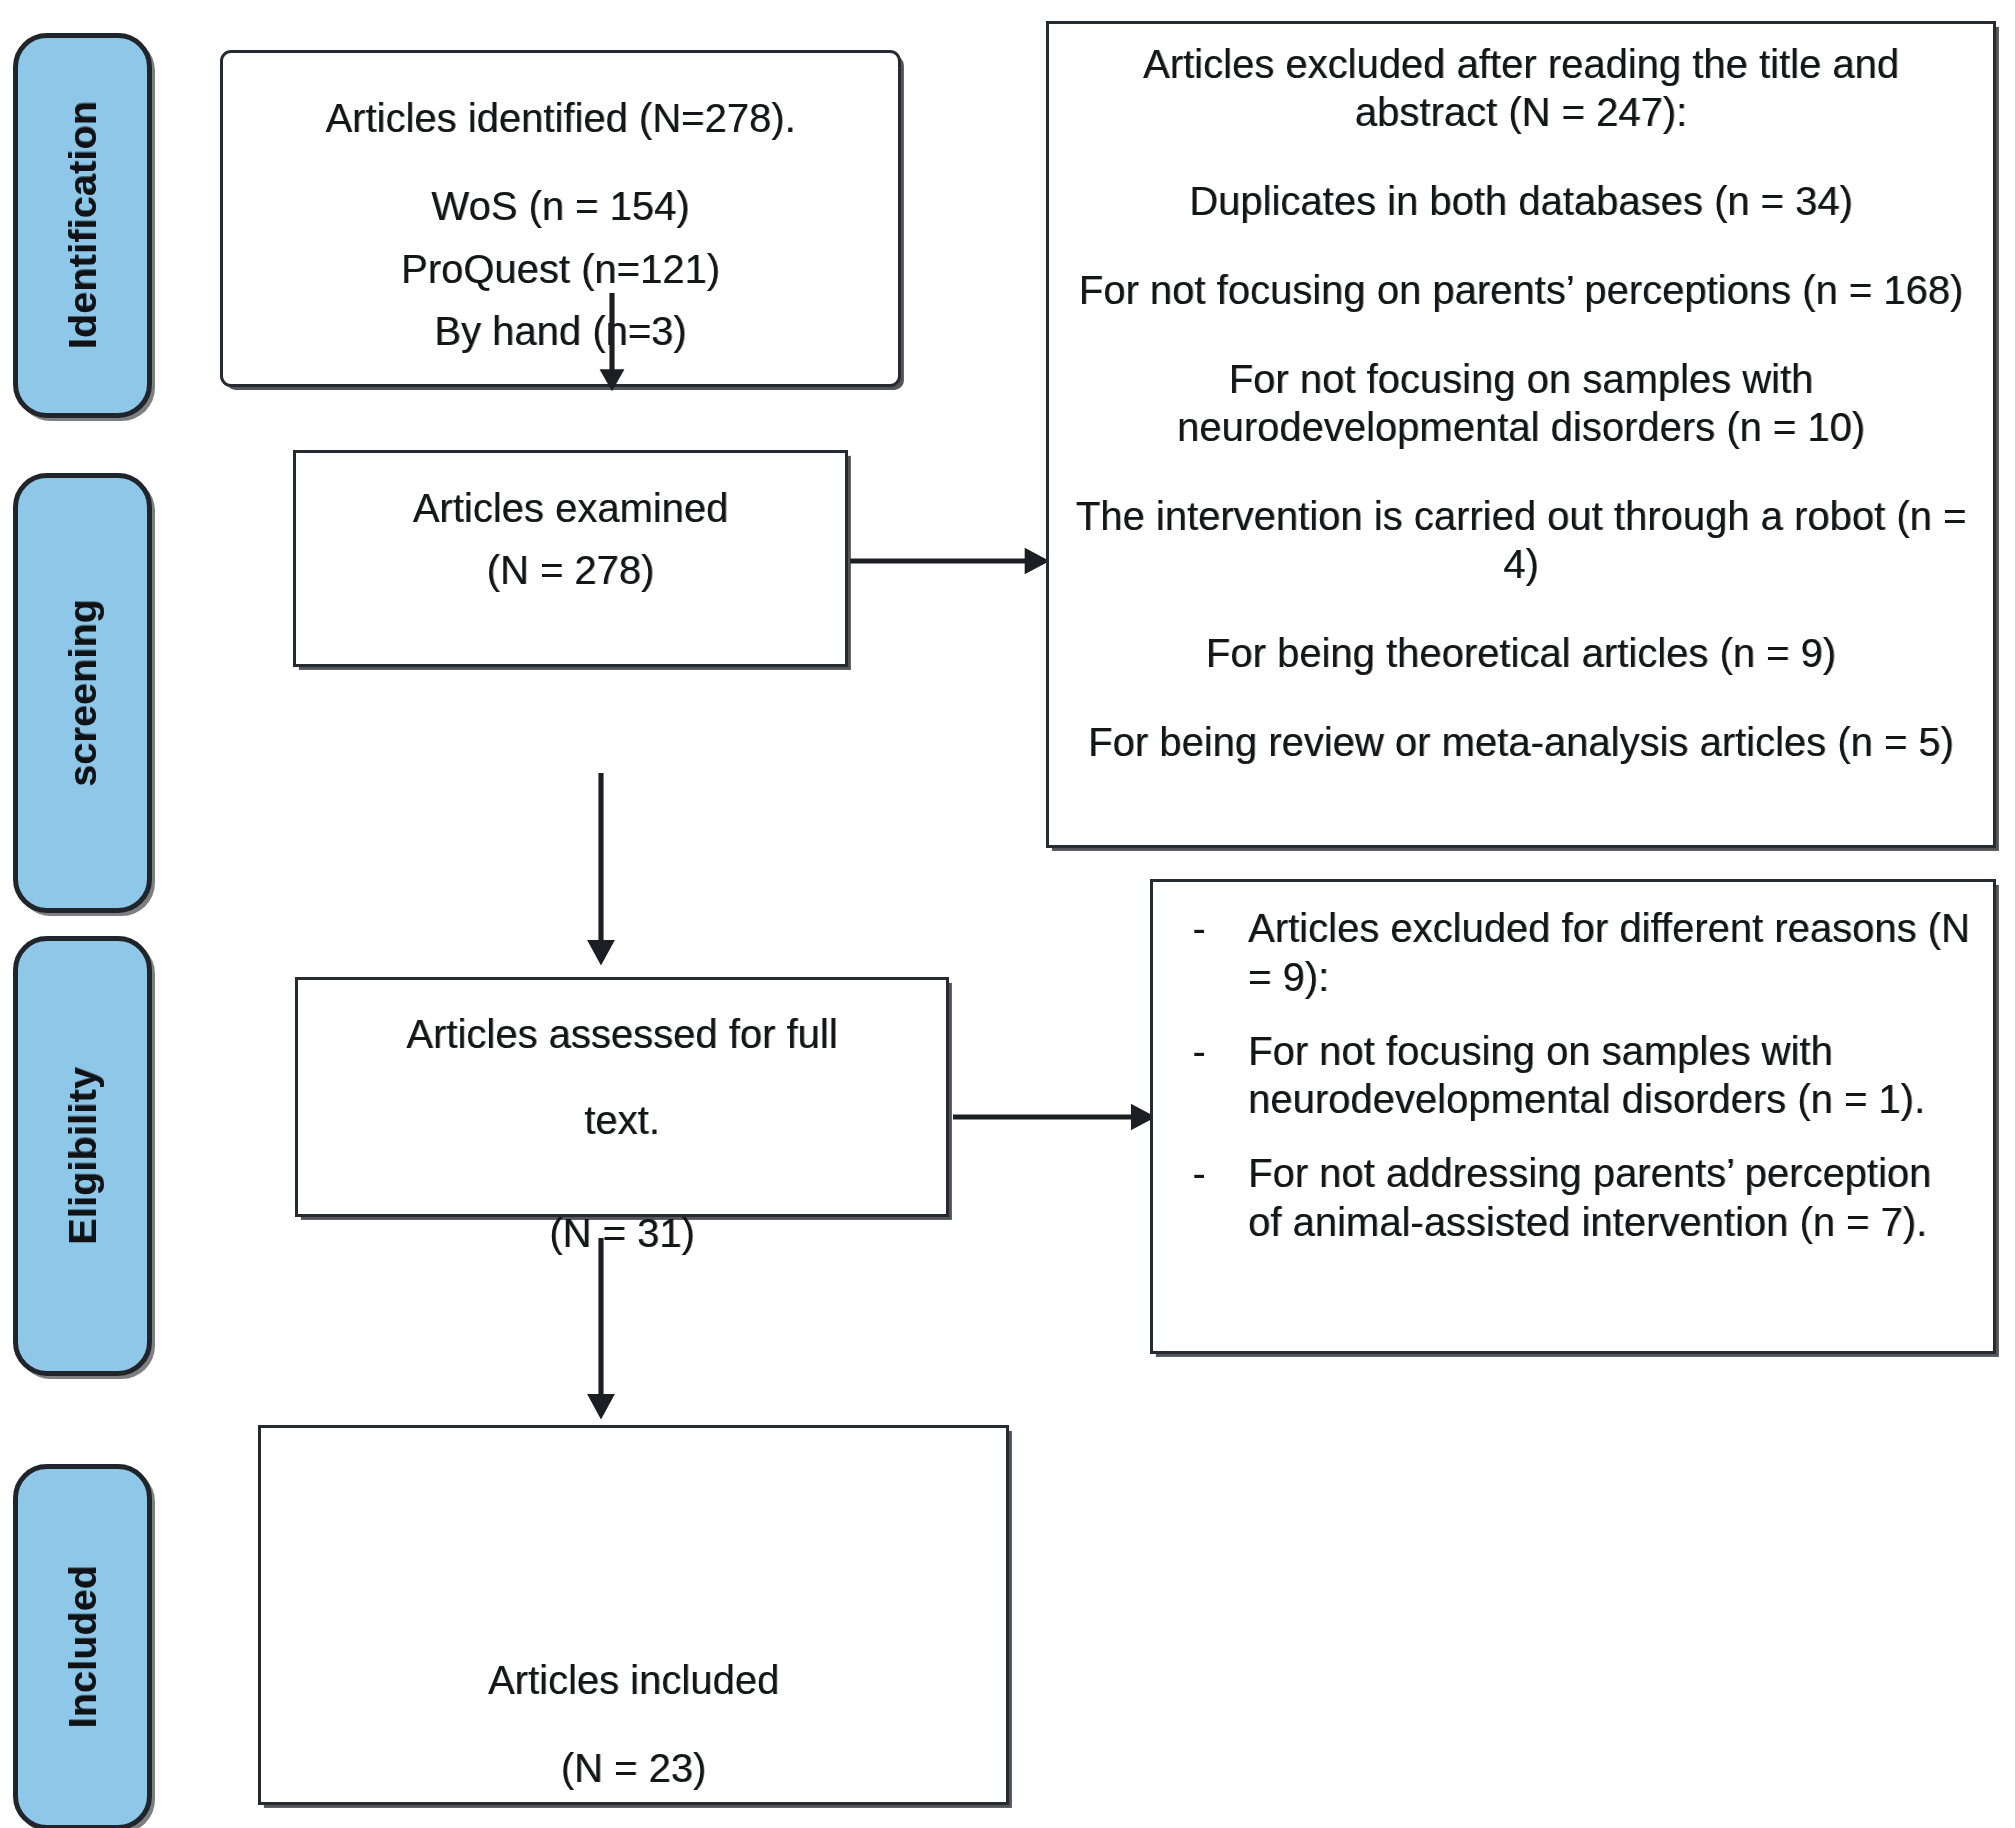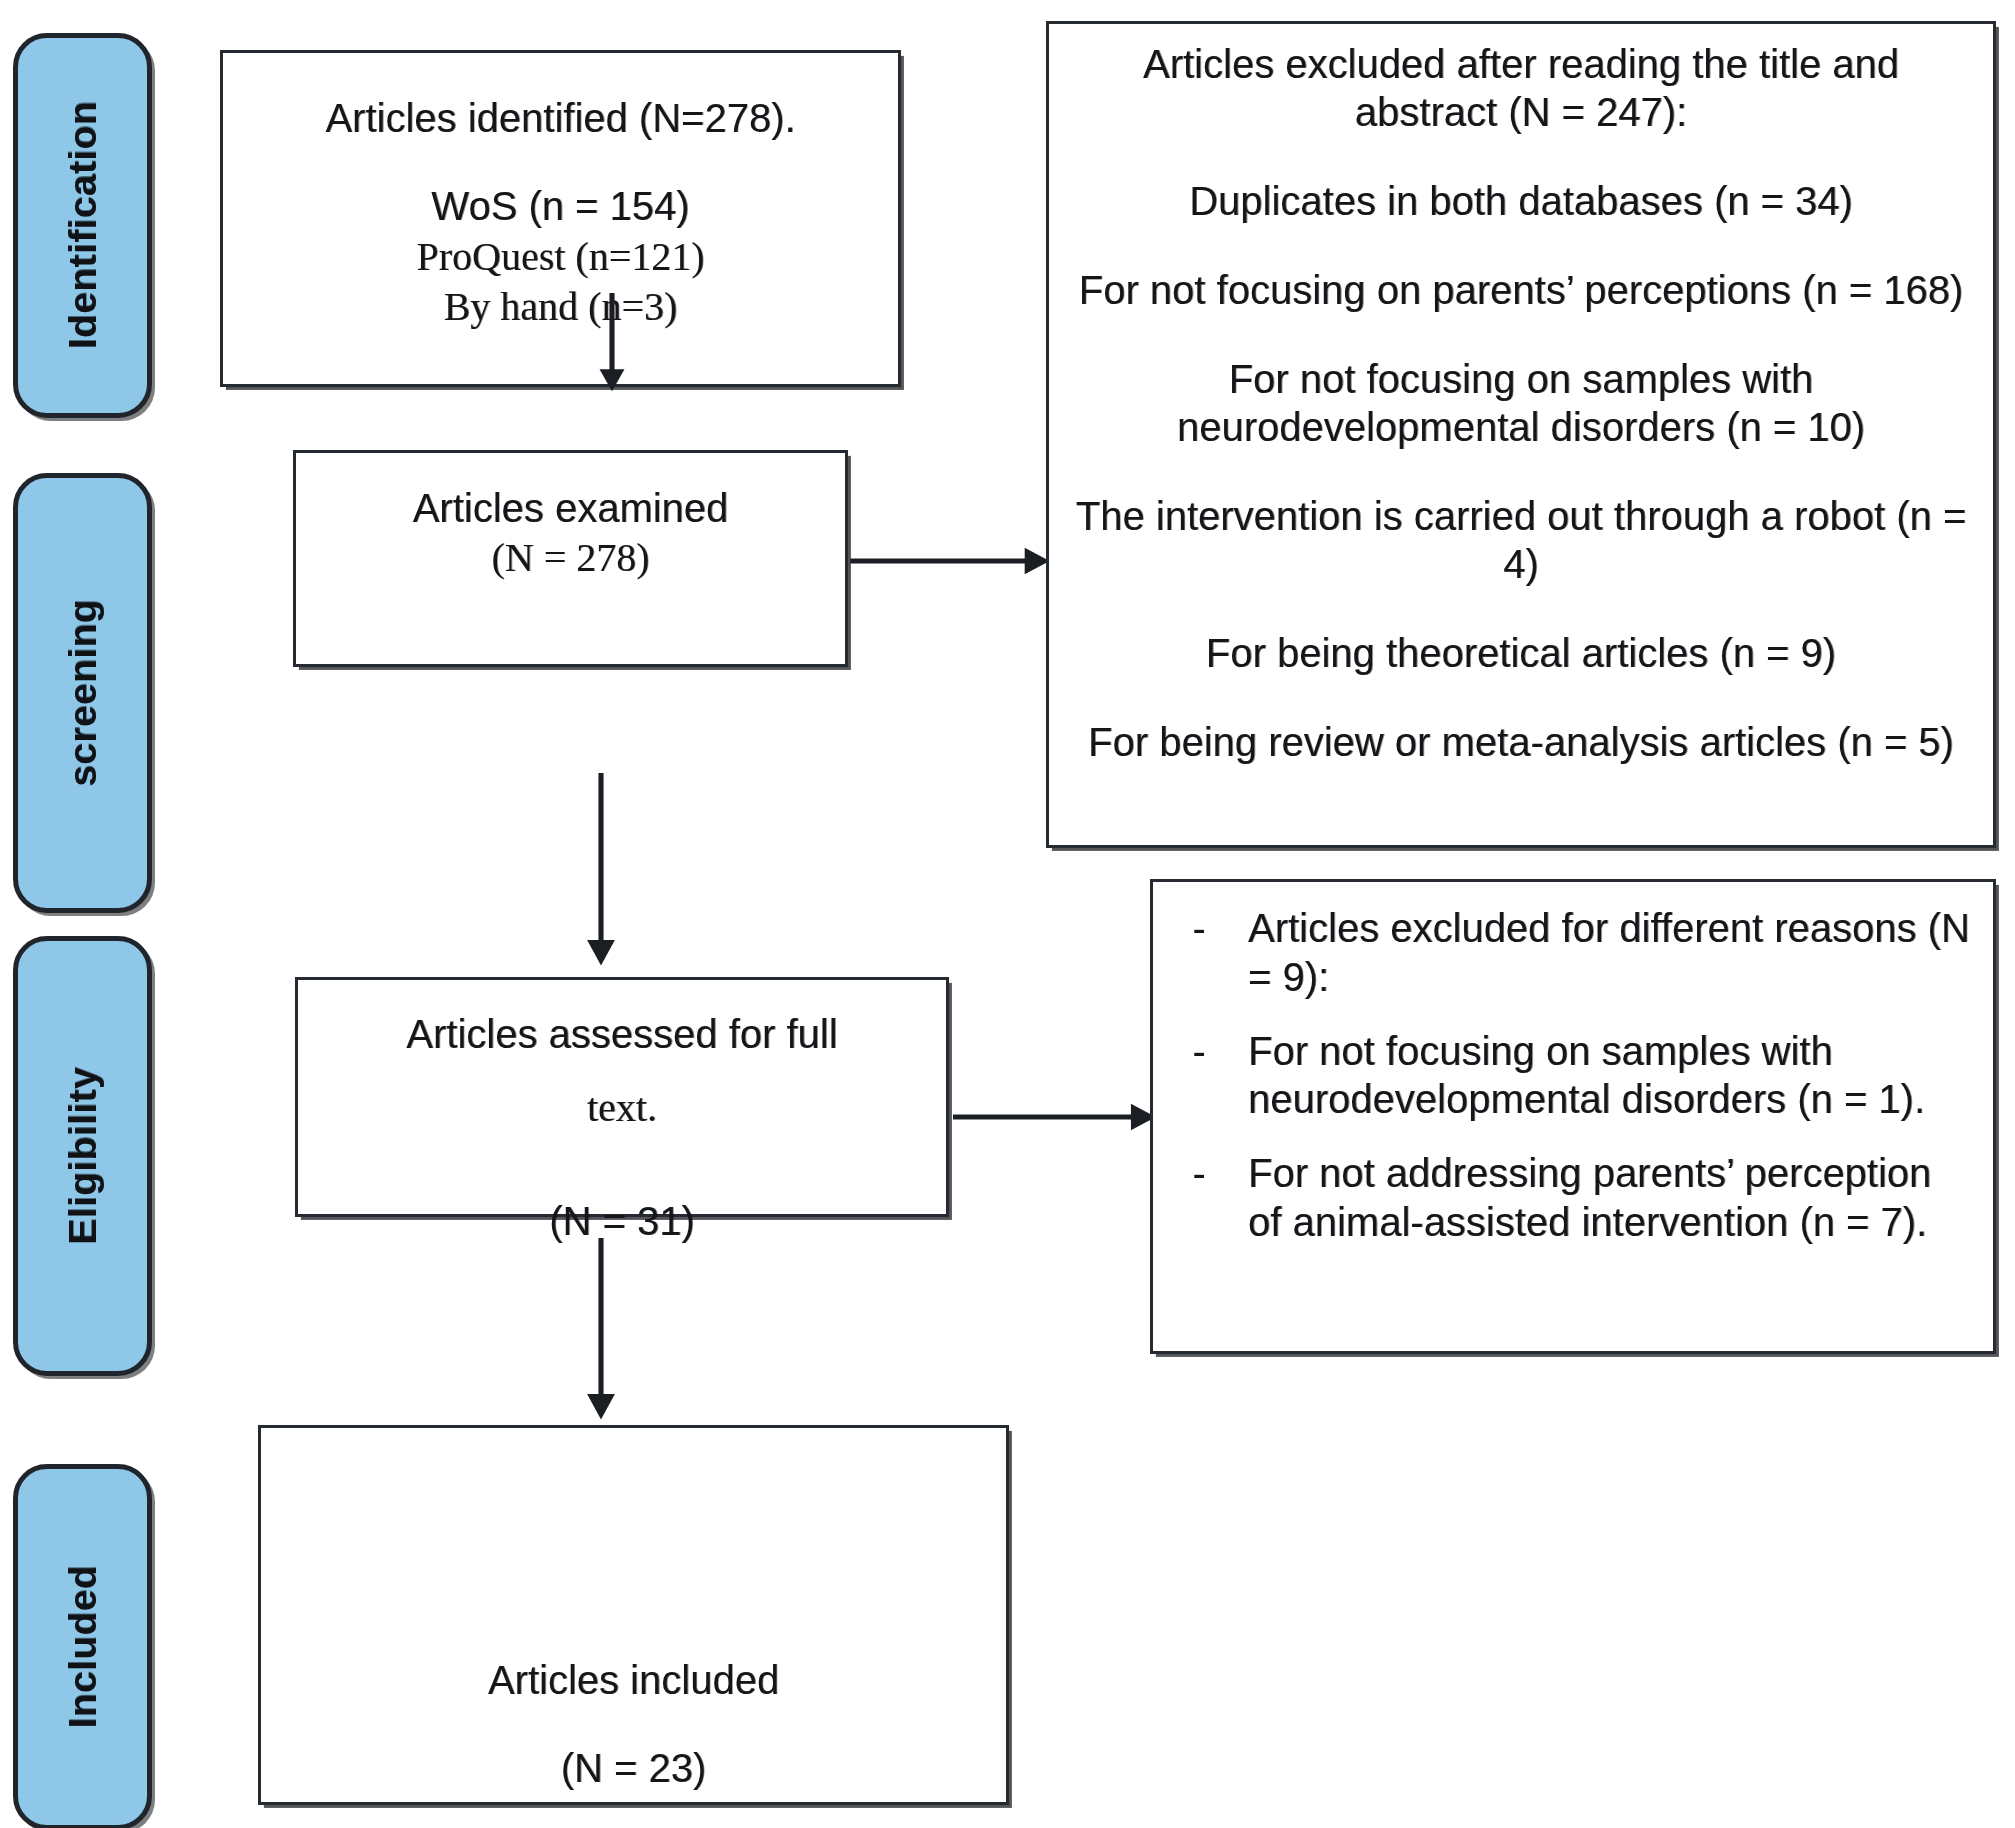--- a/index.html
+++ b/index.html
@@ -61,21 +61,21 @@
   }
   .box-line {
     width: 100%;
     text-align: center;
     font-size: 40px;
     line-height: 1.16;
     color: #141619;
     text-shadow: 0.9px 0 0 rgba(0,0,0,0.42);
   }
   .box-line.gap-before { margin-top: 42px; }
-  .box-line.tight      { margin-top: 4px; font-family: Liberation Serif, serif; }
+  .box-line.tight      { margin-top: 16px; }
 
   
   .excl-para {
     width: 100%;
     text-align: center;
     font-size: 40px;
     line-height: 1.2;
     color: #141619;
     margin-bottom: 41px;
     text-shadow: 0.9px 0 0 rgba(0,0,0,0.42);
@@ -130,21 +130,21 @@
   </div>
 
   <div class="stage-pill" style="left:13px; top:936px; width:139px; height:440px;">
     <span class="stage-label">Eligibility</span>
   </div>
 
   <div class="stage-pill" style="left:13px; top:1464px; width:139px; height:366px;">
     <span class="stage-label">Included</span>
   </div>
 
-  <div class="flow-box align-top" style="left:220px; top:50px; width:681px; height:337px; padding-top:42px;">
+  <div class="flow-box align-top" style="left:220px; top:50px; width:681px; height:337px; padding-top:42px;border-radius:11px;">
     <div class="box-line">Articles identified (N=278).</div>
     <div class="box-line gap-before">WoS (n = 154)</div>
     <div class="box-line tight">ProQuest (n=121)</div>
     <div class="box-line tight">By hand (n=3)</div>
   </div>
 
   <div class="conn" style="left:590px; top:293px;">
     <svg width="44" height="99" viewBox="0 0 60 135" aria-hidden="true">
       <line x1="30" y1="0" x2="30" y2="112" stroke="#1b1e23" stroke-width="7"></line>
       <polygon points="30,134 13,104 47,104" fill="#1b1e23"></polygon>

